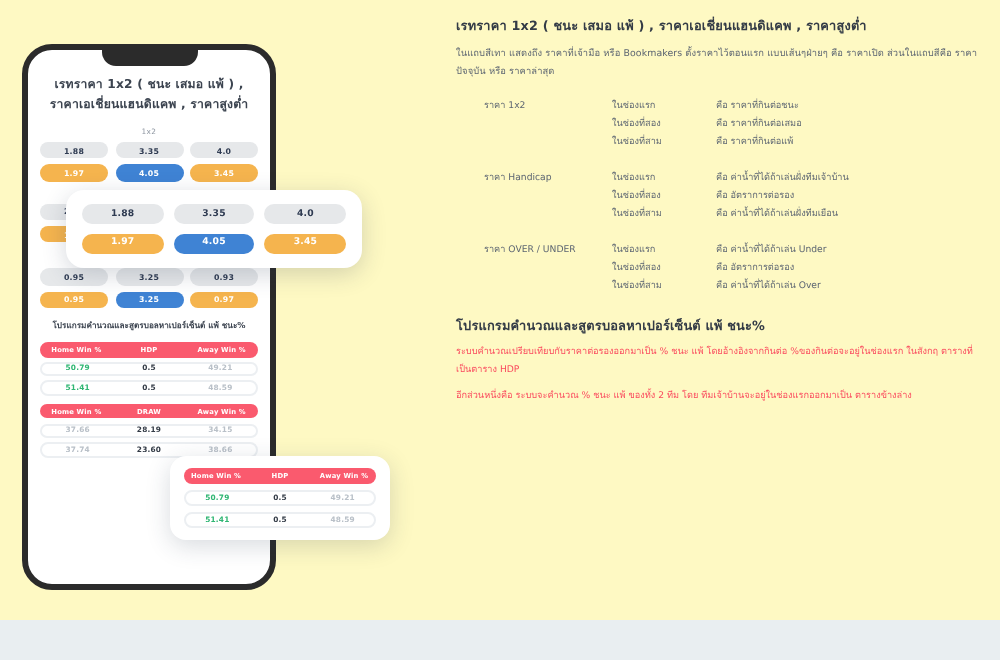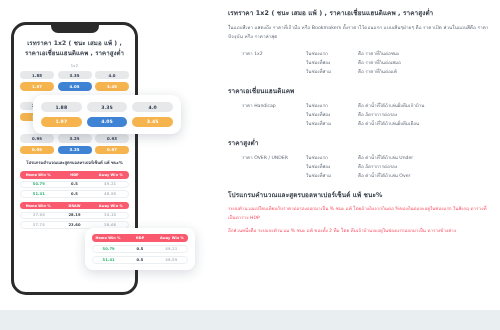--- a/index.html
+++ b/index.html
@@ -11,21 +11,21 @@
   }
   .page {
     position: relative;
     width: 500px; height: 330px;
     background: #e9eef1;
   }
   .content-card {
     position: absolute;
     left: 0; top: 0;
     width: 500px; height: 310px;
-    background: #ffffff;
+    background: #fef9c3;
   }
   .bottom-strip {
     position: absolute;
     left: 0; top: 310px;
     width: 500px; height: 20px;
     background: #e9eef1;
   }
 
   
   .phone {
@@ -330,38 +330,36 @@
           </div>
           <div class="def-vals">
             <div class="def-line">คือ ราคาที่กินต่อชนะ</div>
             <div class="def-line">คือ ราคาที่กินต่อเสมอ</div>
             <div class="def-line">คือ ราคาที่กินต่อแพ้</div>
           </div>
         </div>
       </div>
 
       <div class="sec">
-        <div class="sec-title">ราคาเอเชี่ยนแฮนดิแคพ</div>
         <div class="deftable">
           <div class="def-key">ราคา Handicap</div>
           <div class="def-slots">
             <div class="def-line">ในช่องแรก</div>
             <div class="def-line">ในช่องที่สอง</div>
             <div class="def-line">ในช่องที่สาม</div>
           </div>
           <div class="def-vals">
             <div class="def-line">คือ ค่าน้ำที่ได้ถ้าเล่นฝั่งทีมเจ้าบ้าน</div>
             <div class="def-line">คือ อัตราการต่อรอง</div>
             <div class="def-line">คือ ค่าน้ำที่ได้ถ้าเล่นฝั่งทีมเยือน</div>
           </div>
         </div>
       </div>
 
       <div class="sec">
-        <div class="sec-title">ราคาสูงต่ำ</div>
         <div class="deftable">
           <div class="def-key">ราคา OVER / UNDER</div>
           <div class="def-slots">
             <div class="def-line">ในช่องแรก</div>
             <div class="def-line">ในช่องที่สอง</div>
             <div class="def-line">ในช่องที่สาม</div>
           </div>
           <div class="def-vals">
             <div class="def-line">คือ ค่าน้ำที่ได้ถ้าเล่น Under</div>
             <div class="def-line">คือ อัตราการต่อรอง</div>

